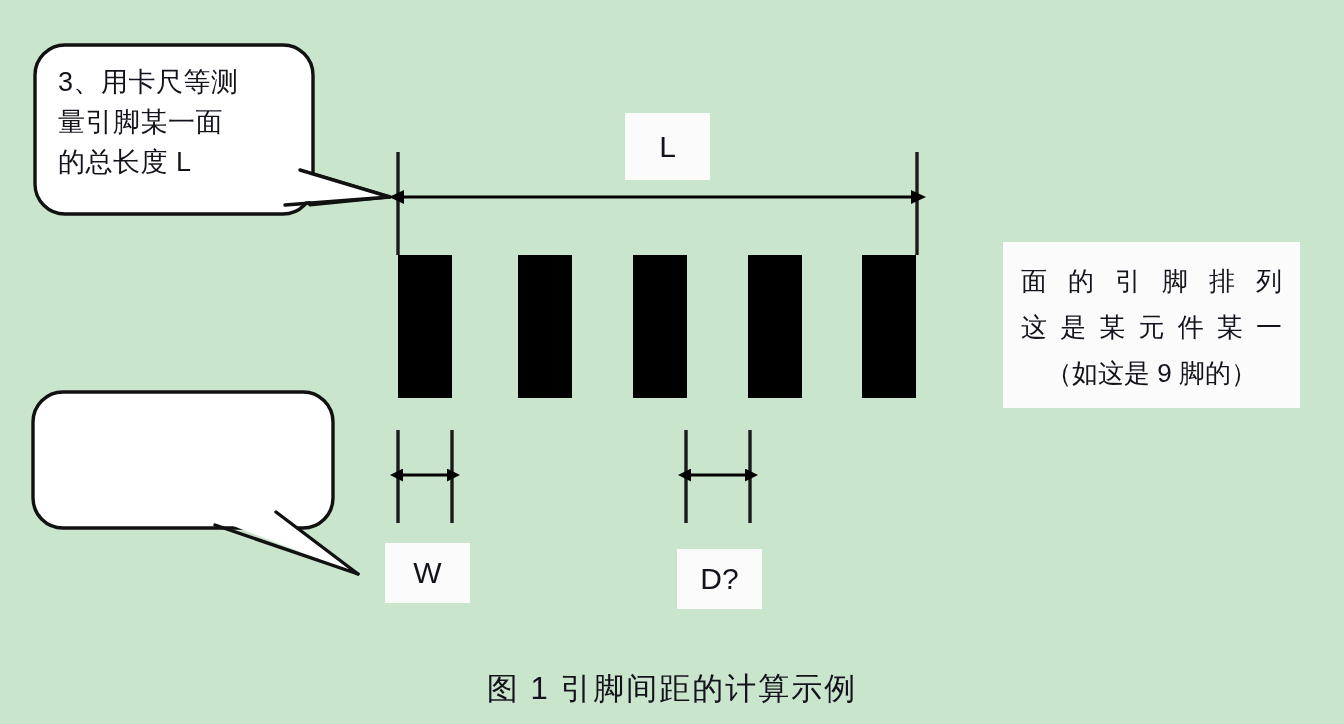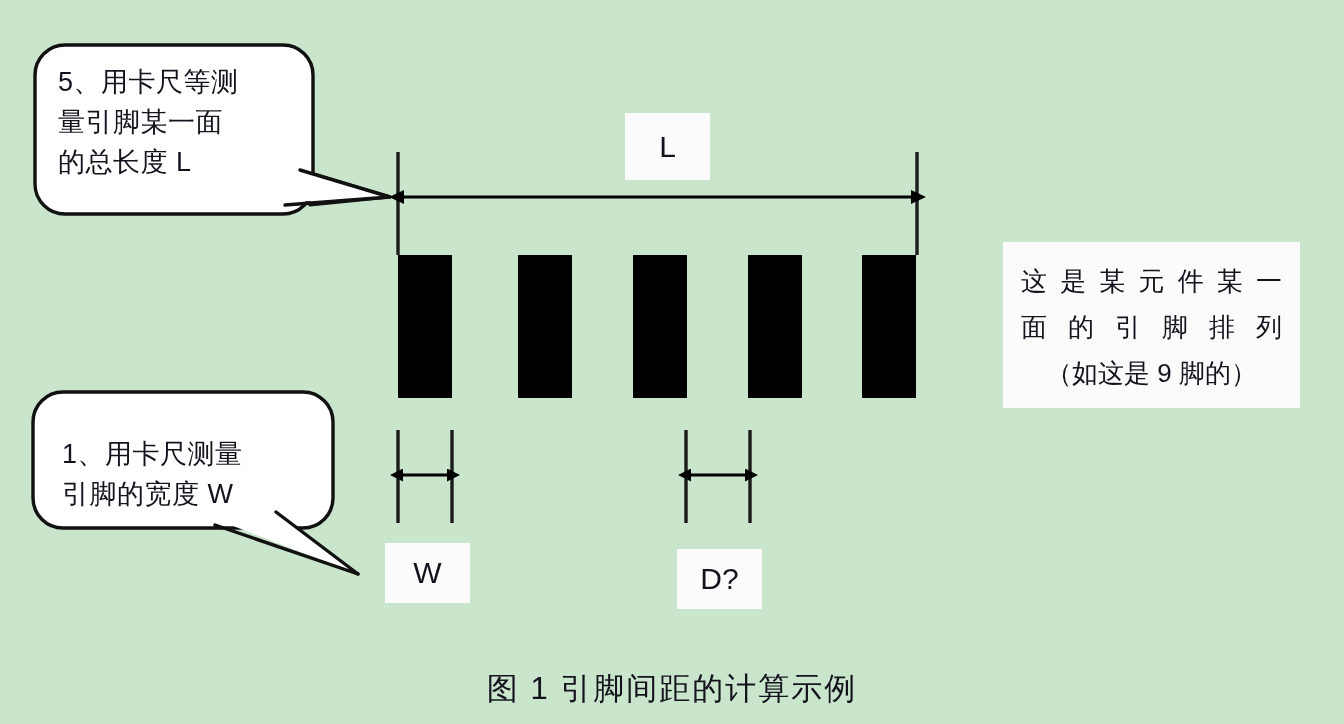--- a/index.html
+++ b/index.html
@@ -173,40 +173,38 @@
       <line x1="403" y1="475" x2="447" y2="475" stroke="#000000" stroke-width="3.2" marker-start="url(#arrowLs)" marker-end="url(#arrowRs)"></line>
     </g>
 
     <g>
       <line x1="686" y1="430" x2="686" y2="523" stroke="#1b1b1b" stroke-width="3.4"></line>
       <line x1="750" y1="430" x2="750" y2="523" stroke="#1b1b1b" stroke-width="3.4"></line>
       <line x1="691" y1="475" x2="745" y2="475" stroke="#000000" stroke-width="3.2" marker-start="url(#arrowLs)" marker-end="url(#arrowRs)"></line>
     </g>
   </svg>
 
-  <div id="bubble1-text" class="bubble-text">5、用卡尺等测
+  <div id="bubble1-text" class="bubble-text">3、用卡尺等测
 量引脚某一面
 的总长度 L</div>
 
-  <div id="bubble2-text" class="bubble-text">1、用卡尺测量
-引脚的宽度 W</div>
 
   <div class="pin" style="left:398px"></div>
   <div class="pin" style="left:518px"></div>
   <div class="pin" style="left:633px"></div>
   <div class="pin" style="left:748px"></div>
   <div class="pin" style="left:862px"></div>
 
   <div id="label-L" class="label-box">L</div>
 
   <div id="label-W" class="label-box">W</div>
 
   <div id="label-D" class="label-box">D?</div>
 
   <div id="note-box">
+    <div class="note-line">面的引脚排列</div>
     <div class="note-line">这是某元件某一</div>
-    <div class="note-line">面的引脚排列</div>
     <div class="note-line last">（如这是 9 脚的）</div>
   </div>
 
   <div id="caption">图 1  引脚间距的计算示例</div>
 
 </div>
 
 </body></html>

